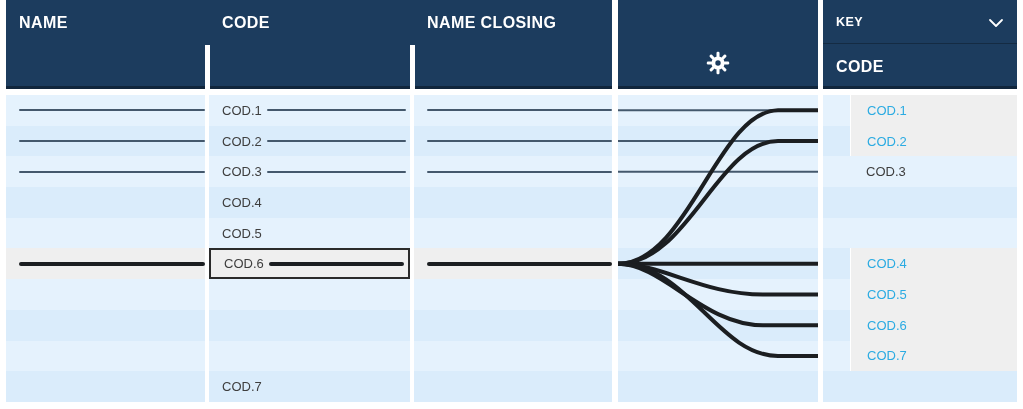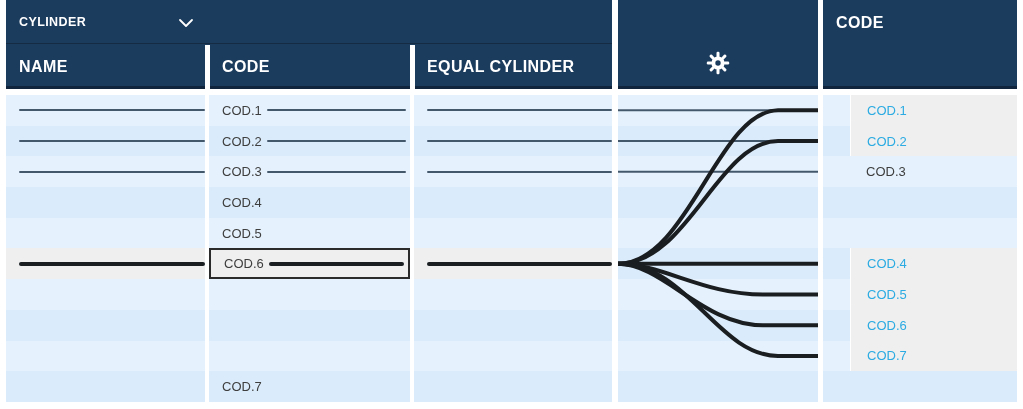--- a/index.html
+++ b/index.html
@@ -50,30 +50,24 @@
   .key-main{flex:1;height:100%;display:flex;align-items:center;font-size:13px;color:var(--text);padding-left:16px}
   .key-main.hl{background:var(--key-hl-bg);color:var(--key-text-hl);border-left:1px solid #fff}
   svg.curves{position:absolute;left:618px;top:95px;pointer-events:none}
 </style>
 </head>
 <body>
 
 <div class="app">
 
   <div class="panel panel-cylinder">
-    <div class="hdr-row1">
-      <span class="hdr-title">CYLINDER</span>
-      <svg class="chev chev-cyl" width="16" height="10" viewBox="0 0 16 10">
-        <polyline points="2,2 8,8 14,2" fill="none" stroke="#ffffff" stroke-width="1.8" stroke-linecap="round" stroke-linejoin="round"></polyline>
-      </svg>
-    </div>
     <div class="hdr-row2">
       <span class="hdr-label" style="left:13px">NAME</span>
       <span class="hdr-label" style="left:216px">CODE</span>
-      <span class="hdr-label" style="left:421px">EQUAL CYLINDER</span>
+      <span class="hdr-label" style="left:421px">NAME CLOSING</span>
     </div>
     <div class="edge"></div>
     <div class="vsep" style="left:199px"></div>
     <div class="vsep" style="left:404px"></div>
   </div>
 
   <div class="panel panel-gear">
     <div class="gear-wrap">
       <svg width="24" height="24" viewBox="0 0 24 24">
         <g fill="#ffffff">
@@ -87,20 +81,26 @@
           <rect x="10.5" y="0.8" width="3" height="5.6" rx="1.2" transform="rotate(270 12 12)"></rect>
           <rect x="10.5" y="0.8" width="3" height="5.6" rx="1.2" transform="rotate(315 12 12)"></rect>
         </g>
         <circle cx="12" cy="12" r="2.7" style="fill:var(--header-bg)"></circle>
       </svg>
     </div>
     <div class="edge"></div>
   </div>
 
   <div class="panel panel-key">
+    <div class="hdr-row1">
+      <span class="hdr-title">KEY</span>
+      <svg class="chev chev-key" width="16" height="10" viewBox="0 0 16 10">
+        <polyline points="2,2 8,8 14,2" fill="none" stroke="#ffffff" stroke-width="1.8" stroke-linecap="round" stroke-linejoin="round"></polyline>
+      </svg>
+    </div>
     <div class="hdr-row2">
       <span class="hdr-label" style="left:13px">CODE</span>
     </div>
     <div class="edge"></div>
   </div>
 
   <div class="col col-name">
       <div class="cell a">
         <div class="hline name-line thin"></div>
       </div>

